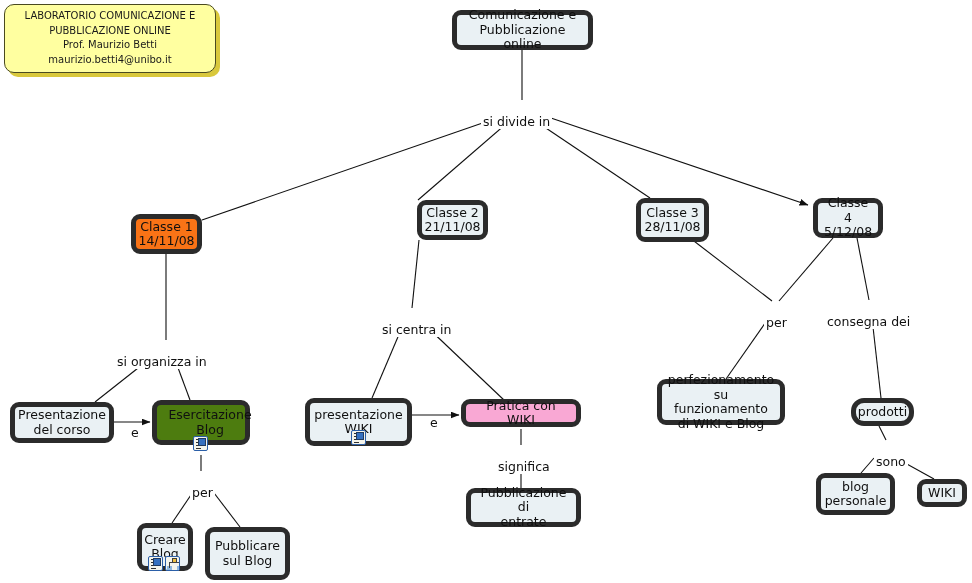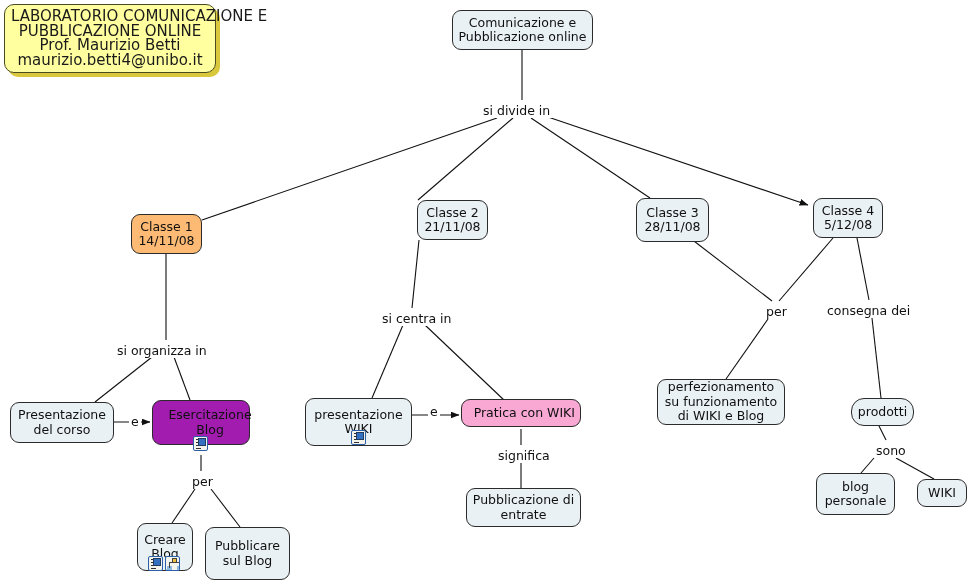--- a/index.html
+++ b/index.html
@@ -23,21 +23,21 @@
     left: 0;
     top: 0;
     width: 972px;
     height: 583px;
     pointer-events: none;
   }
   .node {
     position: absolute;
     box-sizing: border-box;
     background: #eaf1f4;
-    border: 1px solid #a3a3a3;
+    border: 5px solid #a3a3a3;
     border-radius: 9px;
     display: flex;
     align-items: center;
     justify-content: center;
     text-align: center;
     font-size: 12.5px;
     line-height: 14.5px;
     color: #101010;
     white-space: pre-line;
     padding: 2px 5px;
@@ -47,30 +47,31 @@
   .link-label {
     position: absolute;
     font-size: 12.5px;
     line-height: 14px;
     color: #101010;
     background: #ffffff;
     white-space: nowrap;
     text-align: center;
     padding: 0 2px;
     z-index: 4;
+    margin-top: 11px;
   }
   .legend {
     position: absolute;
     box-sizing: border-box;
     background: #ffffa0;
     border: 1.5px solid #4a4a20;
     border-radius: 10px;
     box-shadow: 4px 4px 0 0 #d9c83c;
     text-align: center;
-    font-size: 15px;
+    font-size: 10px;
     line-height: 14.5px;
     color: #1a1a1a;
     padding: 4px 6px 5px 6px;
     z-index: 5;
   }
   .legend div { white-space: nowrap; }
   .res-icons {
     position: absolute;
     display: flex;
     gap: 2px;
@@ -162,31 +163,31 @@
         <polyline points="872,318 881,398" fill="none" stroke="#101010" stroke-width="1.1"></polyline>
         <polyline points="879,426 886,440" fill="none" stroke="#101010" stroke-width="1.1"></polyline>
         <polyline points="874,458 861,473" fill="none" stroke="#101010" stroke-width="1.1"></polyline>
         <polyline points="896,458 934,479" fill="none" stroke="#101010" stroke-width="1.1"></polyline>
       </g>
   </svg>
 
   <div id="node-layer">
       <div class="node" style="left: 452px; top: 10px; width: 141px; height: 40px; background: rgb(234, 241, 244); border-color: rgb(43, 43, 43);"><span class="node-text">Comunicazione e
 Pubblicazione online</span></div>
-      <div class="node" style="left: 131px; top: 214px; width: 71px; height: 40px; background: #fdba74; border-color: rgb(43, 43, 43);"><span class="node-text">Classe 1
+      <div class="node" style="left: 131px; top: 214px; width: 71px; height: 40px; background: #f97316; border-color: rgb(43, 43, 43);"><span class="node-text">Classe 1
 14/11/08</span></div>
       <div class="node" style="left: 384px; top: 200px; width: 71px; height: 40px; background: rgb(234, 241, 244); border-color: rgb(43, 43, 43); margin-left: 33px;"><span class="node-text">Classe 2
 21/11/08</span></div>
       <div class="node" style="left: 636px; top: 198px; width: 73px; height: 44px; background: rgb(234, 241, 244); border-color: rgb(43, 43, 43);"><span class="node-text">Classe 3
 28/11/08</span></div>
       <div class="node" style="left: 813px; top: 198px; width: 70px; height: 40px; background: rgb(234, 241, 244); border-color: rgb(43, 43, 43);"><span class="node-text">Classe 4
 5/12/08</span></div>
       <div class="node" style="left: 10px; top: 402px; width: 104px; height: 41px; background: rgb(234, 241, 244); border-color: rgb(43, 43, 43);"><span class="node-text">Presentazione
 del corso</span></div>
-      <div class="node" style="left: 152px; top: 400px; width: 98px; height: 45px; background: #a21caf; border-color: rgb(43, 43, 43); padding-left: 23px;"><span class="node-text">Esercitazione
+      <div class="node" style="left: 152px; top: 400px; width: 98px; height: 45px; background: #4d7c0f; border-color: rgb(43, 43, 43); padding-left: 23px;"><span class="node-text">Esercitazione
 Blog</span></div>
       <div class="node" style="left: 137px; top: 523px; width: 56px; height: 48px; background: rgb(234, 241, 244); border-color: rgb(43, 43, 43);"><span class="node-text">Creare
 Blog</span></div>
       <div class="node" style="left: 205px; top: 527px; width: 85px; height: 53px; background: rgb(234, 241, 244); border-color: rgb(43, 43, 43);"><span class="node-text">Pubblicare
 sul Blog</span></div>
       <div class="node" style="left: 305px; top: 398px; width: 107px; height: 48px; background: rgb(234, 241, 244); border-color: rgb(43, 43, 43);"><span class="node-text">presentazione
 WIKI</span></div>
       <div class="node" style="left: 461px; top: 399px; width: 120px; height: 28px; background: #f9a8d4; border-color: rgb(43, 43, 43); justify-content: flex-end;"><span class="node-text">Pratica con WIKI</span></div>
       <div class="node" style="left: 466px; top: 488px; width: 115px; height: 39px; background: rgb(234, 241, 244); border-color: rgb(43, 43, 43);"><span class="node-text">Pubblicazione di
 entrate</span></div>

